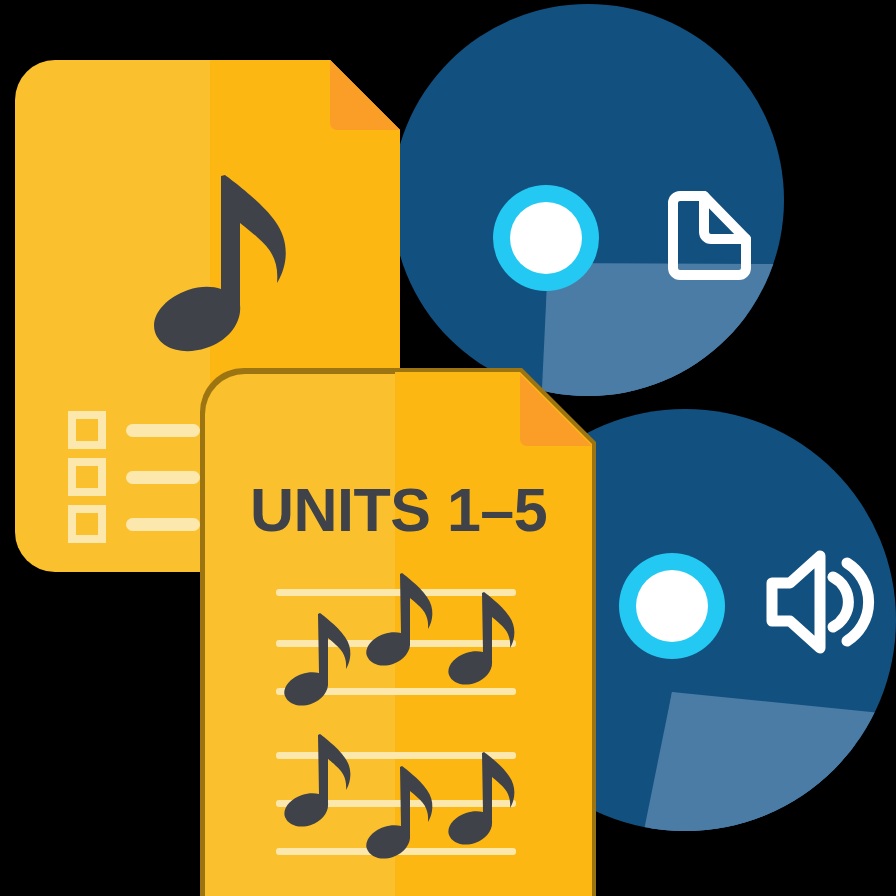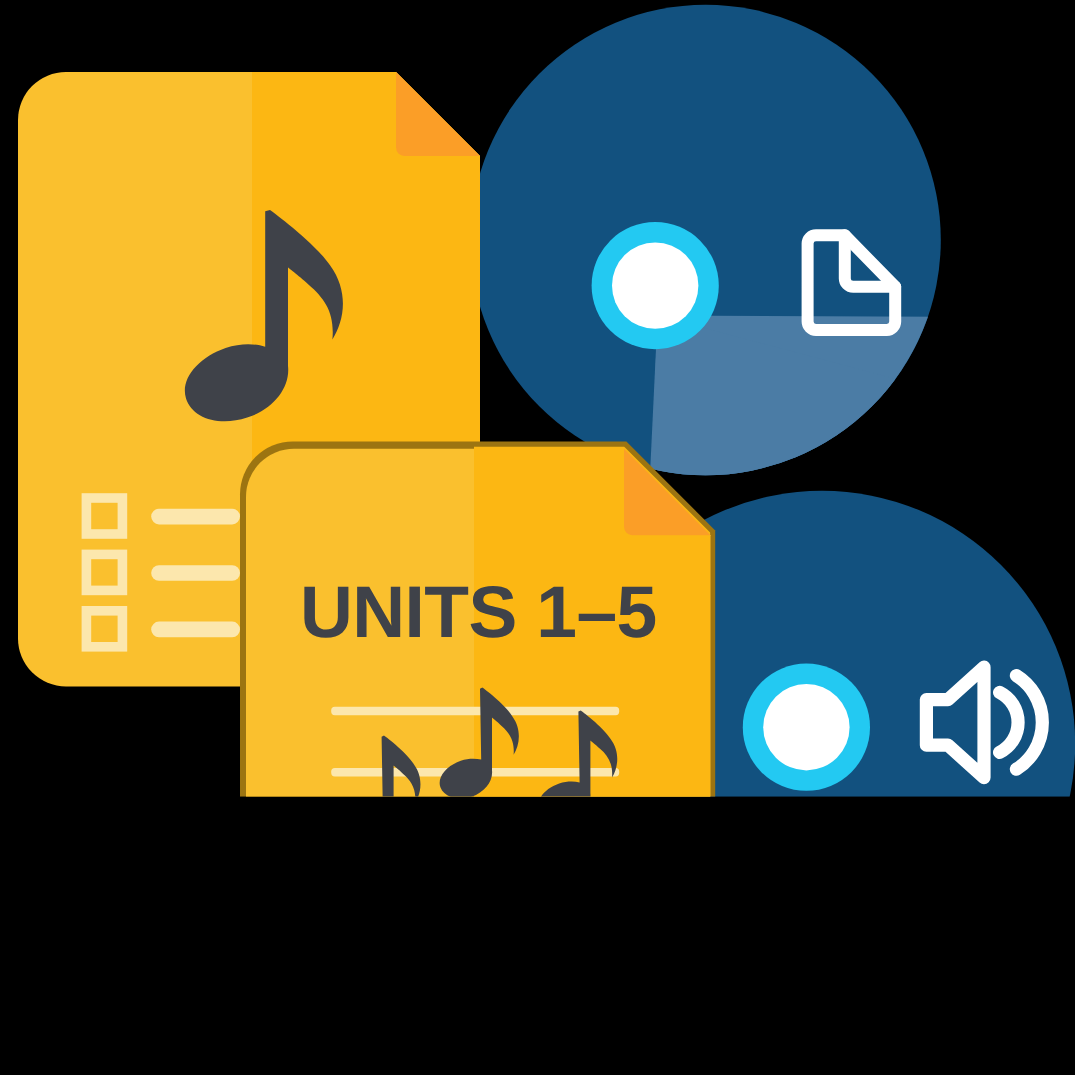--- a/index.html
+++ b/index.html
@@ -1,18 +1,18 @@
 <!DOCTYPE html>
 <html><head>
 <meta charset="utf-8">
 <title>Units 1-5 Music Resources</title>
 <style>
   html,body{margin:0;padding:0;background:#000;}
   body{font-family:"Liberation Sans", sans-serif;}
-  .stage{position:relative;width:896px;height:664px;background:#000000;overflow:hidden;}
+  .stage{position:relative;width:896px;height:896px;background:#000000;overflow:hidden;}
   .layer{position:absolute;inset:0;}
   svg{display:block;}
   .units-text{
     font-family:"Liberation Sans", sans-serif;
     font-weight:700;
     font-size:61px;
     letter-spacing:-0.5px;
     fill:#3f4249;
   }
 </style>

